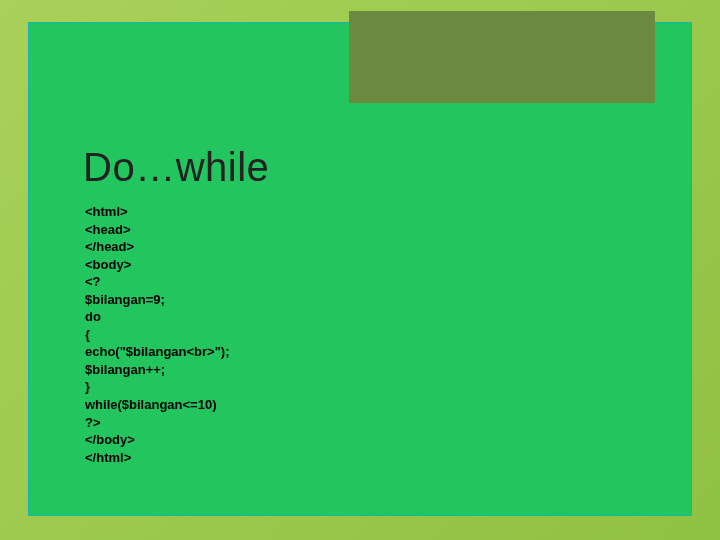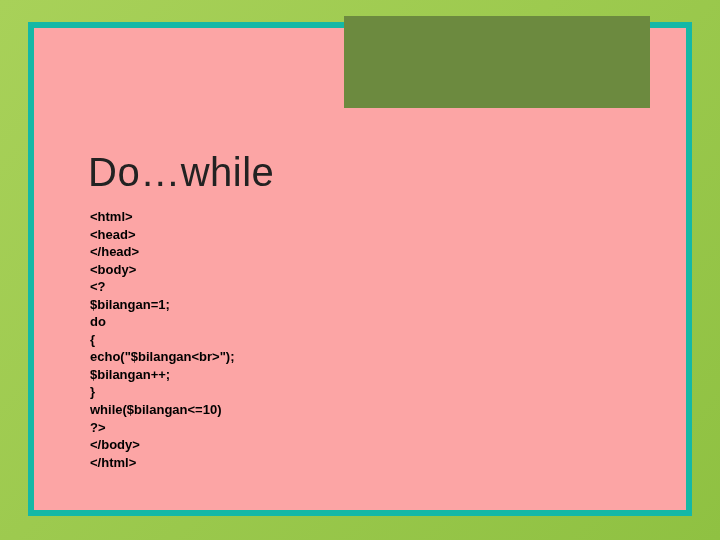--- a/index.html
+++ b/index.html
@@ -11,22 +11,22 @@
     font-family: Arial, Helvetica, sans-serif;
     position: relative;
     overflow: hidden;
   }
   .slide-frame {
     position: absolute;
     top: 22px;
     left: 28px;
     width: 664px;
     height: 494px;
-    background: #fca5a5;
-    border: 6px solid #14b8a6;
+    background: #22c55e;
+    border: 1px solid #14b8a6;
   }
   .corner-box-outer {
     position: absolute;
     top: -12px;
     right: 36px;
     width: 306px;
     height: 92px;
     background: #6c8a3f;
   }
   .corner-box-inner {
@@ -65,21 +65,21 @@
     <div class="corner-box-inner"></div>
   </div>
 
   <div class="title">Do…while</div>
 
   <div class="code"><span>&lt;html&gt;</span>
 <span>&lt;head&gt;</span>
 <span>&lt;/head&gt;</span>
 <span>&lt;body&gt;</span>
 <span>&lt;?</span>
-<span>$bilangan=1;</span>
+<span>$bilangan=9;</span>
 <span>do</span>
 <span>{</span>
 <span>echo("$bilangan&lt;br&gt;");</span>
 <span>$bilangan++;</span>
 <span>}</span>
 <span>while($bilangan&lt;=10)</span>
 <span>?&gt;</span>
 <span>&lt;/body&gt;</span>
 <span>&lt;/html&gt;</span></div>
 </div>

